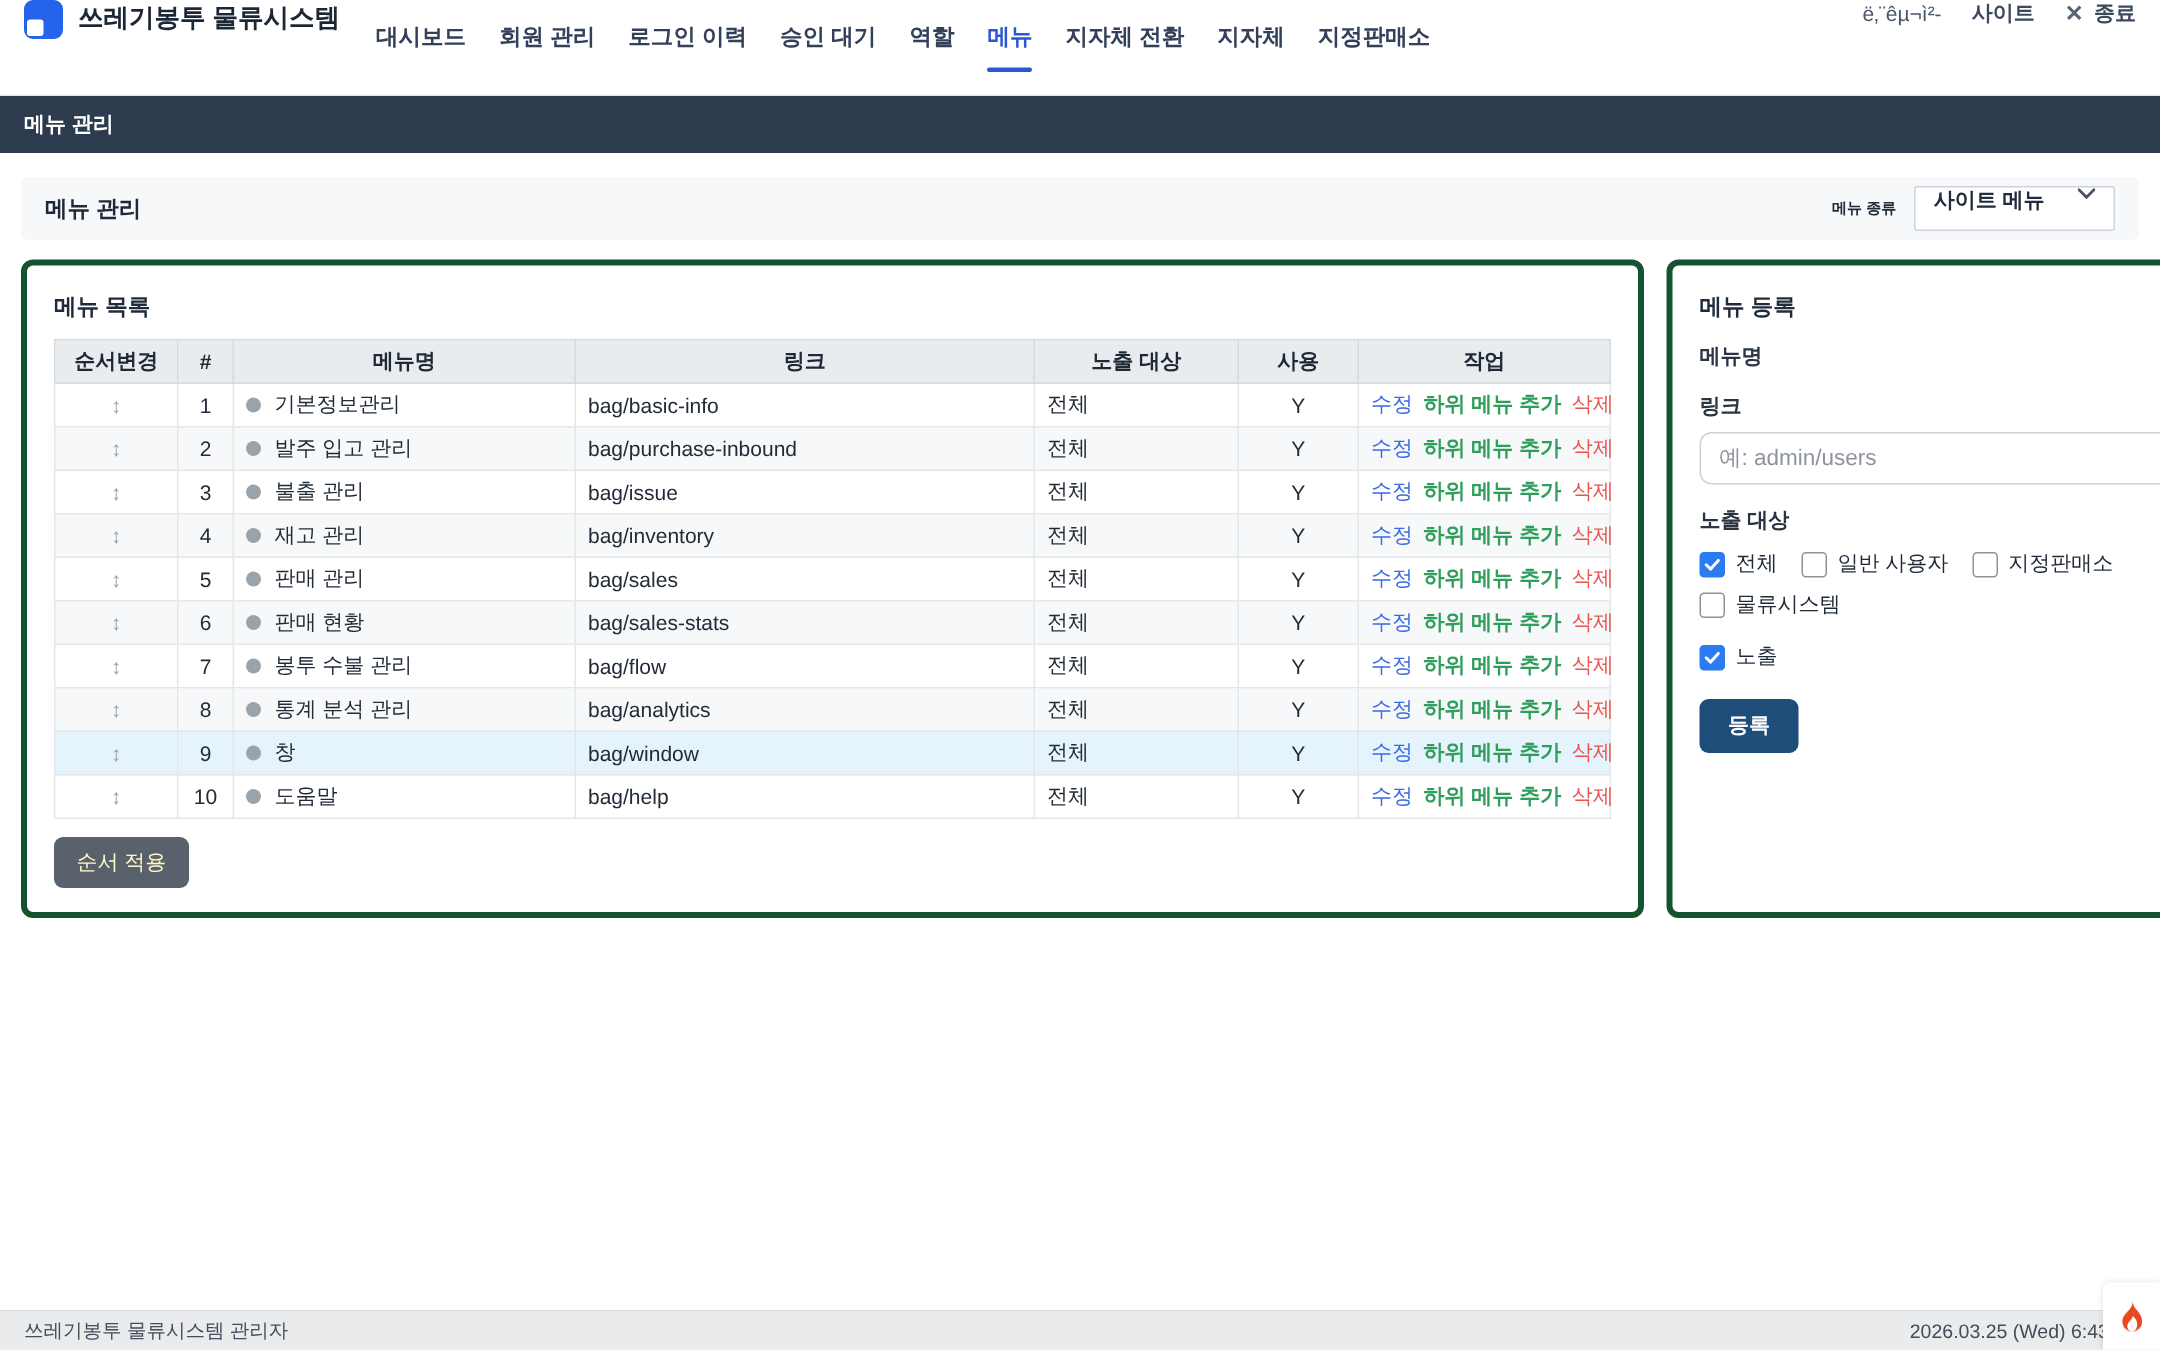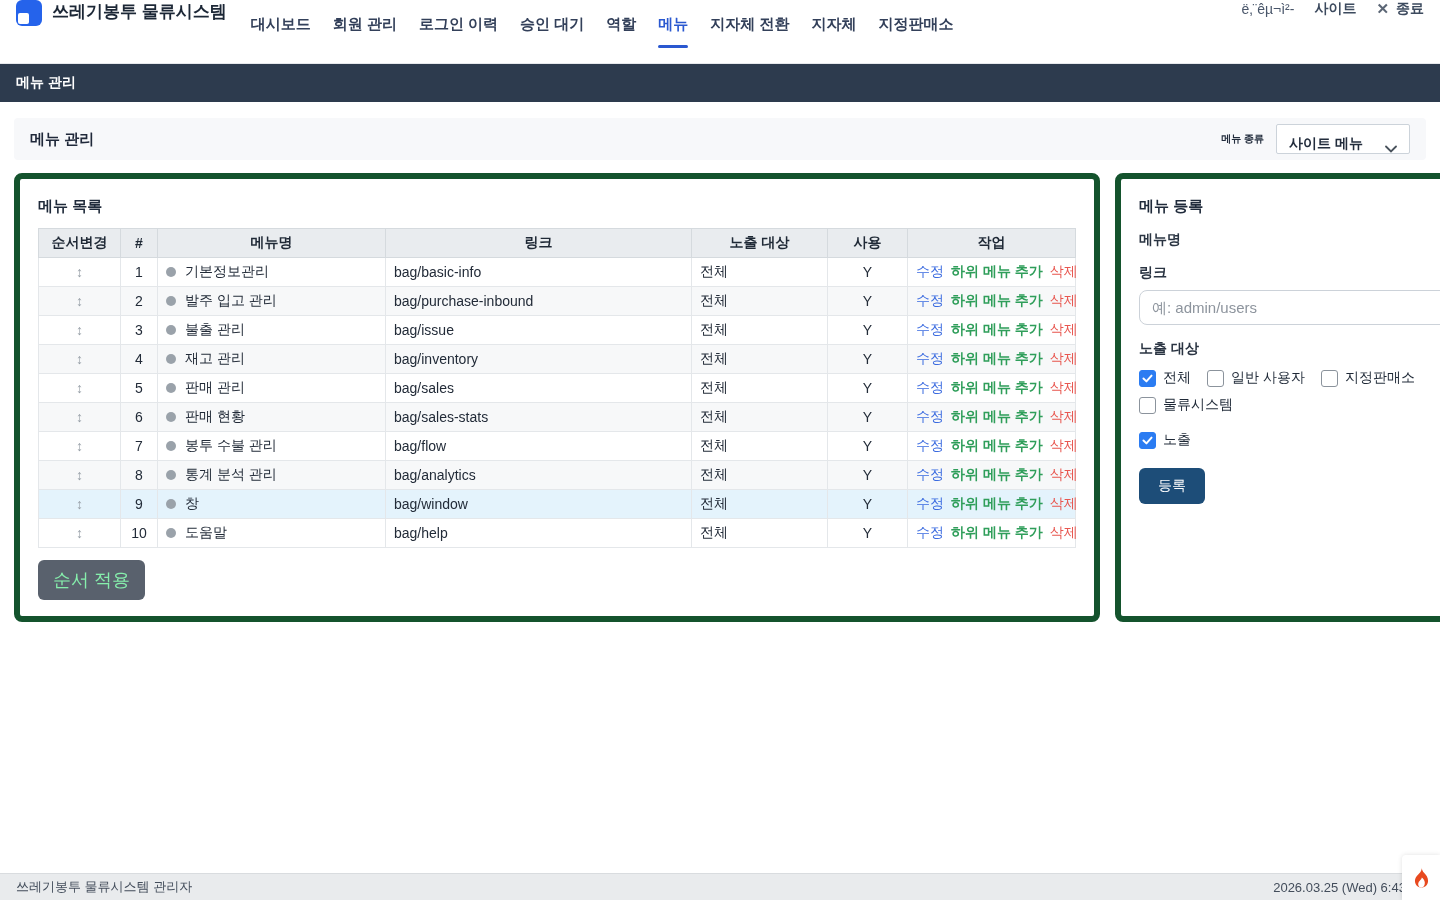--- a/index.html
+++ b/index.html
@@ -31,26 +31,26 @@
     align-items:center; padding:0 16px; font-size:14px; font-weight:600; }
 
   
   .content { padding:16px 14px 0 14px; }
   .toolbar { height:42px; background:#f7f8fa; border-radius:4px; display:flex;
     align-items:center; justify-content:space-between; padding:0 16px; }
   .toolbar-title { font-size:15px; font-weight:700; color:#20293a; }
   .toolbar-right { display:flex; align-items:center; gap:12px; }
   .toolbar-label { font-size:10px; font-weight:700; color:#222c3c; }
   .select { background:#fff; border:1px solid #ccd3da; border-radius:2px; height:30px;
-    padding:0 12px; display:flex; align-items:flex-end; gap:22px; font-size:14px;
+    padding:0 12px; display:flex; align-items:flex-start; gap:22px; font-size:14px;
     font-weight:600; color:#222c3c; cursor:pointer; }
   .chev { width:12px; height:8px; }
 
   .cards { display:flex; gap:15px; margin-top:13px; align-items:stretch; }
-  .card { background:#fff; border:6px solid #14532d; border-radius:8px; padding:16px 18px; }
+  .card { background:#fff; border:4px solid #14532d; border-radius:8px; padding:16px 18px; }
   .card.list { flex:1; min-height:420px; }
   .card.form { width:362px; flex:none; }
   .card-title { font-size:15px; font-weight:700; color:#1f2a3a; margin:2px 0 12px 0; }
 
   
   table.menu { width:100%; border-collapse:collapse; table-layout:fixed; font-size:14px; }
   table.menu th { background:#e9ecef; border:1px solid #d5dade; padding:5px 8px;
     font-weight:700; color:#1f2936; text-align:center; }
   table.menu td { border:1px solid #e4e7ea; padding:4px 8px; height:29px; color:#222b38; }
   .c-drag { text-align:center; }
@@ -60,38 +60,38 @@
     background:#9aa2aa; margin-right:9px; vertical-align:-1px; }
   .c-use { text-align:center; }
   .c-actions { text-align:center; white-space:nowrap; }
   .act { cursor:pointer; }
   .act.edit { color:var(--edit-link); }
   .act.add { color:var(--add-link); margin:0 7px;font-weight:bold; }
   .act.del { color:var(--delete-link); }
   tbody tr:nth-child(even):not(:last-child) { background:#f7f8f9; }
   tbody tr.highlighted { background:var(--row-highlight) !important; }
 
-  .apply-btn { margin-top:12px; background:var(--apply-gray); color:#86efac; border:none;
-    border-radius:6px; padding:8px 15px; font-size:18px; cursor:pointer; font-family:inherit; }
+  .apply-btn { margin-top:12px; background:var(--apply-gray); color:#fef9c3; border:none;
+    border-radius:6px; padding:8px 15px; font-size:14px; cursor:pointer; font-family:inherit; }
 
   
   .field-label { font-size:14px; font-weight:700; color:#2a3442; margin:15px 0 8px 0; }
   input.text { width:100%; border:1px solid #ccd2d9; border-radius:8px; padding:8px 12px;
     font-size:15px; color:#222; outline:none; font-family:inherit; }
   input.text::placeholder { color:#8d949d; }
   .cb-group { display:flex; flex-wrap:wrap; gap:9px 16px; margin-top:11px; }
   .cb { display:flex; align-items:center; gap:7px; font-size:14px; color:#1f2937; cursor:pointer; }
   .box { width:17px; height:17px; border:1.5px solid #8b939c; border-radius:3px; background:#fff;
     display:flex; align-items:center; justify-content:center; flex:none; }
   .box svg { display:none; }
   .box.checked { background:var(--checkbox-blue); border-color:var(--checkbox-blue); }
   .box.checked svg { display:block; }
   .visible-row { margin-top:17px; }
   .submit-btn { margin-top:19px; background:var(--submit-navy); color:#fff; border:none;
-    border-radius:6px; padding:9px 19px; font-size:14px; font-weight:400; cursor:pointer;
+    border-radius:6px; padding:9px 19px; font-size:14px; font-weight:700; cursor:pointer;
     font-family:inherit; }
 
   
   .footer { position:fixed; left:0; right:0; bottom:0; height:27px; background:#e9ebed;
     border-top:1px solid #d9dcdf; display:flex; align-items:center;
     justify-content:space-between; padding:0 16px; font-size:13px; color:#434d5b; }
   .flame-box { position:fixed; right:0; bottom:0; width:38px; height:45px; background:#fff;
     border-radius:4px 0 0 0; box-shadow:0 0 5px rgba(0,0,0,.12); display:flex;
     align-items:center; justify-content:center; z-index:10; color:var(--flame-orange); }
 </style>

